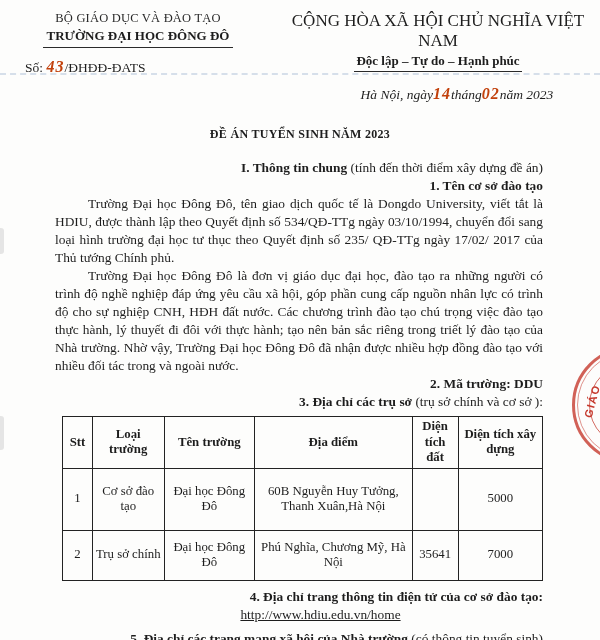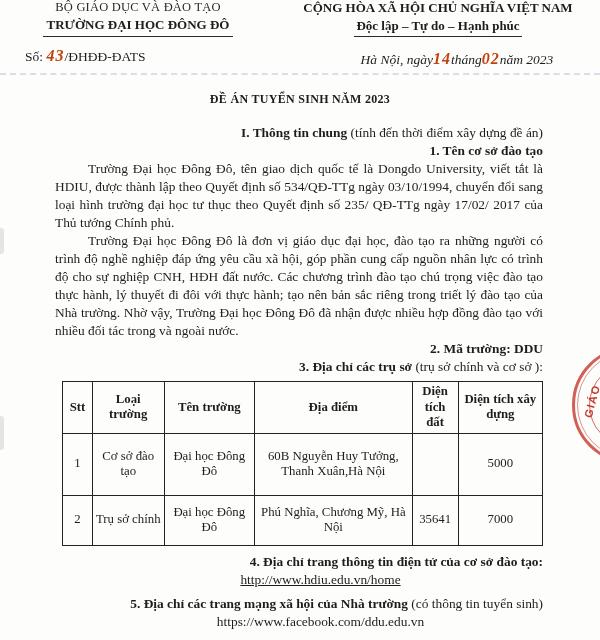--- a/index.html
+++ b/index.html
@@ -4,28 +4,28 @@
 <style>
   * { margin:0; padding:0; box-sizing:border-box; }
   html,body { background:#e8e8e8; }
   .page {
     position:relative; width:600px; height:640px; margin:0 auto;
     background:#fdfdfc; overflow:hidden;
     font-family:"Liberation Serif","DejaVu Serif",serif;
     color:#1d1d1d;
   }
   
-  .hdr { display:flex; }
+  .hdr { display:flex; padding-top:11px; }
   .hdr-left { width:46%; text-align:center; }
   .hdr-right { width:54%; text-align:center; }
   .ministry { font-size:12.5px; letter-spacing:.2px; color:#2a2a2a; }
   .university { font-size:13px; font-weight:bold; display:inline-block;
     border-bottom:1.5px solid #2a2a2a; padding:0 4px 3px; margin-top:1px; }
   .doc-number { margin-top:10px; text-align:left; padding-left:25px; font-size:13.5px; }
-  .national { font-size:13px; font-weight:bold; }
+  .national { font-size:17px; font-weight:normal; }
   .motto { font-size:13px; font-weight:bold; display:inline-block;
     border-bottom:1.5px solid #2a2a2a; padding:0 2px 2px; margin-top:2px; }
   .dateline { margin-top:13px; font-style:italic; font-size:13.5px; padding-left:38px; }
   .hw { color:#c2410c; font-style:italic; font-weight:bold; font-size:16px; letter-spacing:1px; }
   .scan-line { position:absolute; left:0; top:73px; width:100%;
     border-top:2px dashed rgba(140,165,200,.35); }
   
   .title { margin-top:24px; text-align:center; font-size:12px; font-weight:bold; letter-spacing:.3px; }
   
   .bodytext { padding:17px 57px 0 55px; font-size:13.4px; line-height:18px; text-align:justify; }

